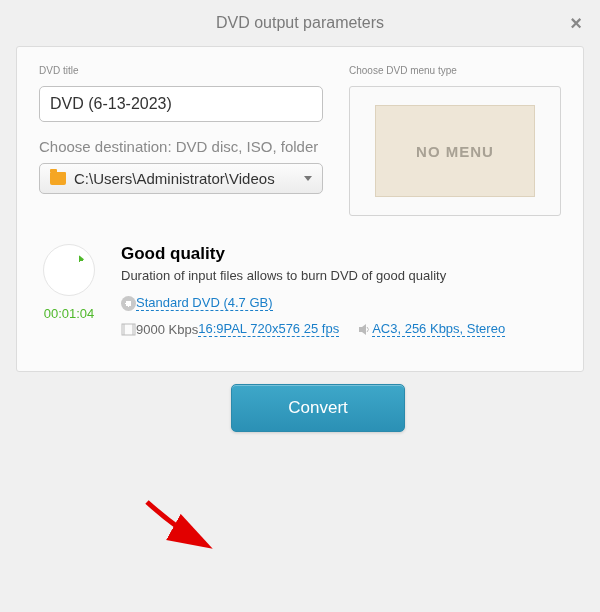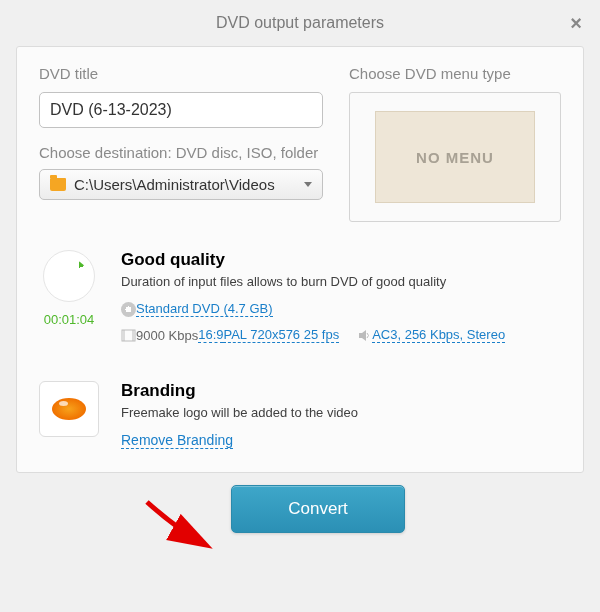--- a/index.html
+++ b/index.html
@@ -39,21 +39,21 @@
       padding: 18px 22px 24px;
     }
     .top-row {
       display: flex;
       gap: 26px;
     }
     .col-left { flex: 1; min-width: 0; }
     .col-right { width: 212px; }
     .label {
       color: #8a8a8a;
-      font-size: 15px;
+      font-size: 10px;
       margin-bottom: 10px;
       display: block;
     }
     .text-input {
       width: 100%;
       padding: 8px 10px;
       font-size: 16px;
       color: #333;
       border: 1px solid #c2c2c2;
       border-radius: 5px;
@@ -295,32 +295,20 @@
           <svg width="15" height="15" viewBox="0 0 15 15">
               <polygon points="2,5 5,5 9,2 9,13 5,10 2,10" fill="#bbb"></polygon>
               <path d="M10 5 Q13 7.5 10 10" fill="none" stroke="#bbb"></path>
             </svg>
         </span>
         <span class="link">AC3, 256 Kbps, Stereo</span>
       </div>
     </div>
   </div>
 
-  <div class="section">
-    <div class="thumb">
-      <div class="branding-thumb">
-        <div class="brand-logo"></div>
-      </div>
-    </div>
-    <div class="section-body">
-      <div class="section-title">Branding</div>
-      <div class="section-desc">Freemake logo will be added to the video</div>
-      <span class="link">Remove Branding</span>
-    </div>
-  </div>
 </div>
 
 <div class="convert-wrap">
   <button class="convert-btn">Convert</button>
 </div>
 
 <svg class="arrow-overlay" width="80" height="60">
   <defs>
       <marker id="ah" markerWidth="10" markerHeight="10" refX="7" refY="3" orient="auto">
         <polygon points="0,0 9,3 0,6" fill="#e20000"></polygon>

